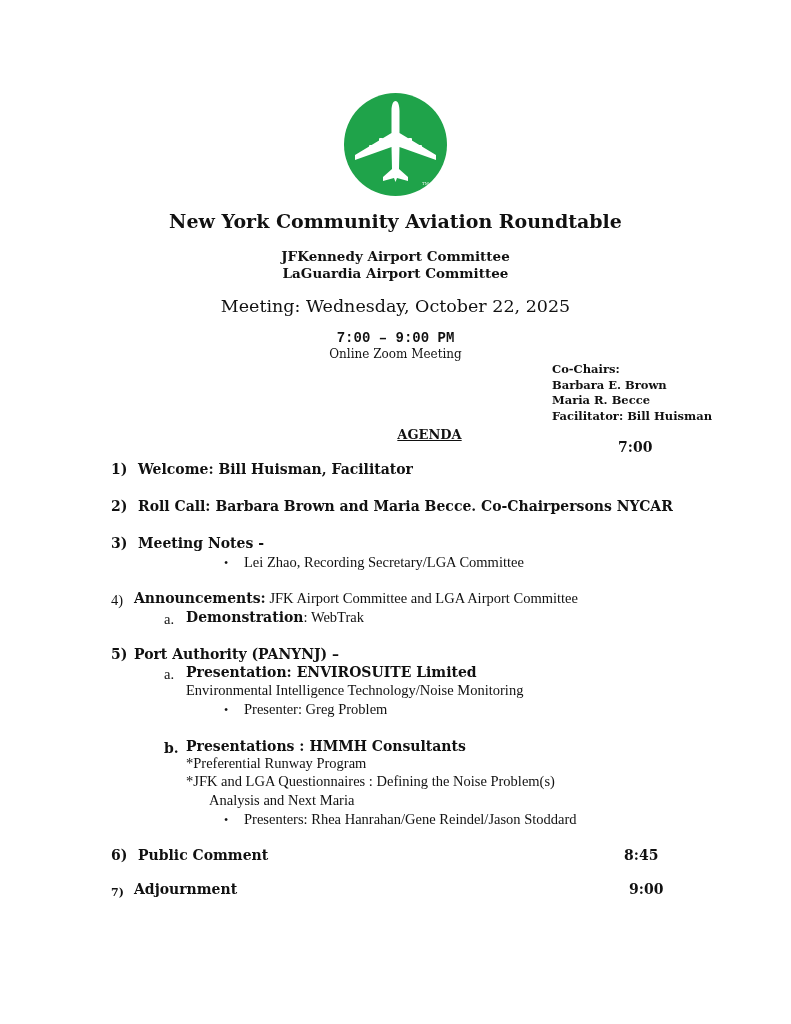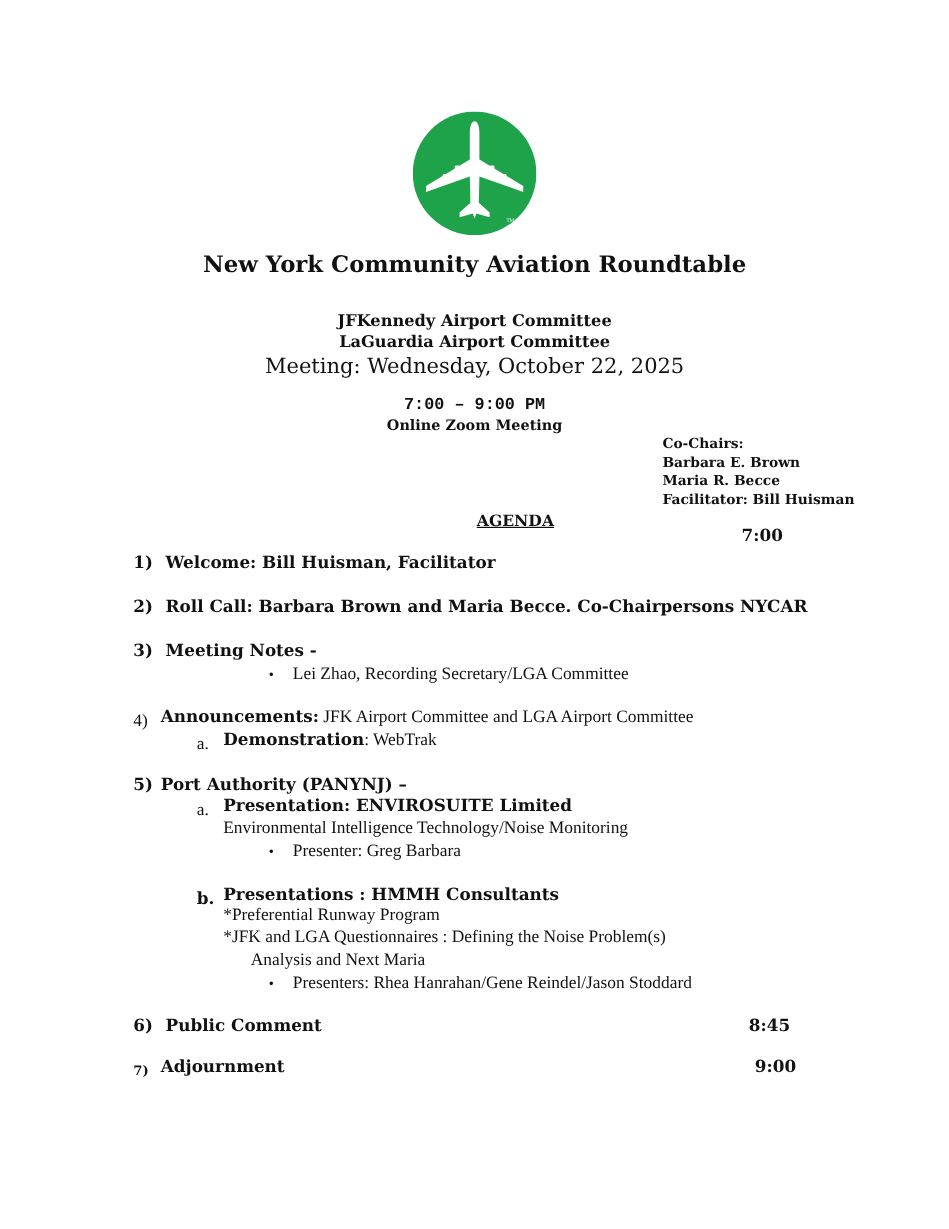--- a/index.html
+++ b/index.html
@@ -3,24 +3,24 @@
 <meta charset="utf-8">
 <style>
   html, body { margin:0; padding:0; background:#ffffff; }
   body { width:791px; height:1024px; position:relative; overflow:hidden;
          font-family:"DejaVu Serif", "Liberation Serif", serif; color:#111; }
   .abs { position:absolute; white-space:nowrap; }
   .b { font-weight:bold; }
   .center { left:0; width:791px; text-align:center; }
   .logo { position:absolute; left:344px; top:93px; width:103px; height:103px; }
   .title { top:210px; font-size:19px; font-weight:bold; }
-  .sub { font-size:13.5px; font-weight:bold;margin-top:12px; }
+  .sub { font-size:13.5px; font-weight:bold; }
   .meeting { top:296px; font-size:17.5px; font-weight:normal; }
   .time { top:330px; font-size:14px; font-weight:bold;font-family:Liberation Mono, monospace; }
-  .online { top:347px; font-size:12px; font-weight:bold; }
+  .online { top:347px; font-size:12px; font-weight:normal; }
   .cochairs { left:552px; font-size:11.5px; font-weight:bold; line-height:15.5px; top:362px; }
   .agenda { top:427px; font-size:13px; font-weight:bold; text-decoration:underline;padding-left:34px; }
   .item { font-size:14px; }
   .body-txt { font-family:"Liberation Serif", serif; font-size:14.5px; }
   .bullet { font-size:12px; }
 </style>
 </head>
 <body>
 
 <div class="logo">
@@ -88,21 +88,21 @@
   <span>5)</span>
   <span style="position:absolute; left:23px">Port Authority (PANYNJ) –</span>
 </div>
 <div class="abs" style="left:164px; top:664px">
   <span class="body-txt">a.</span>
   <span style="position:absolute; left:22px" class="item b">Presentation:  ENVIROSUITE Limited</span>
 </div>
 <div class="abs body-txt" style="left:186px; top:682px">Environmental Intelligence Technology/Noise Monitoring</div>
 <div class="abs body-txt" style="left:224px; top:701px">
   <span class="bullet">•</span>
-  <span style="position:absolute; left:20px">Presenter:  Greg Barbara</span>
+  <span style="position:absolute; left:20px">Presenter:  Greg Problem</span>
 </div>
 
 <div class="abs" style="left:164px; top:738px">
   <span class="item b">b.</span>
   <span style="position:absolute; left:22px" class="item b">Presentations :   HMMH Consultants</span>
 </div>
 <div class="abs body-txt" style="left:186px; top:755px">*Preferential Runway Program</div>
 <div class="abs body-txt" style="left:186px; top:773px">*JFK and LGA Questionnaires : Defining the Noise Problem(s)</div>
 <div class="abs body-txt" style="left:209px; top:792px">Analysis and Next Maria</div>
 <div class="abs body-txt" style="left:224px; top:811px">

